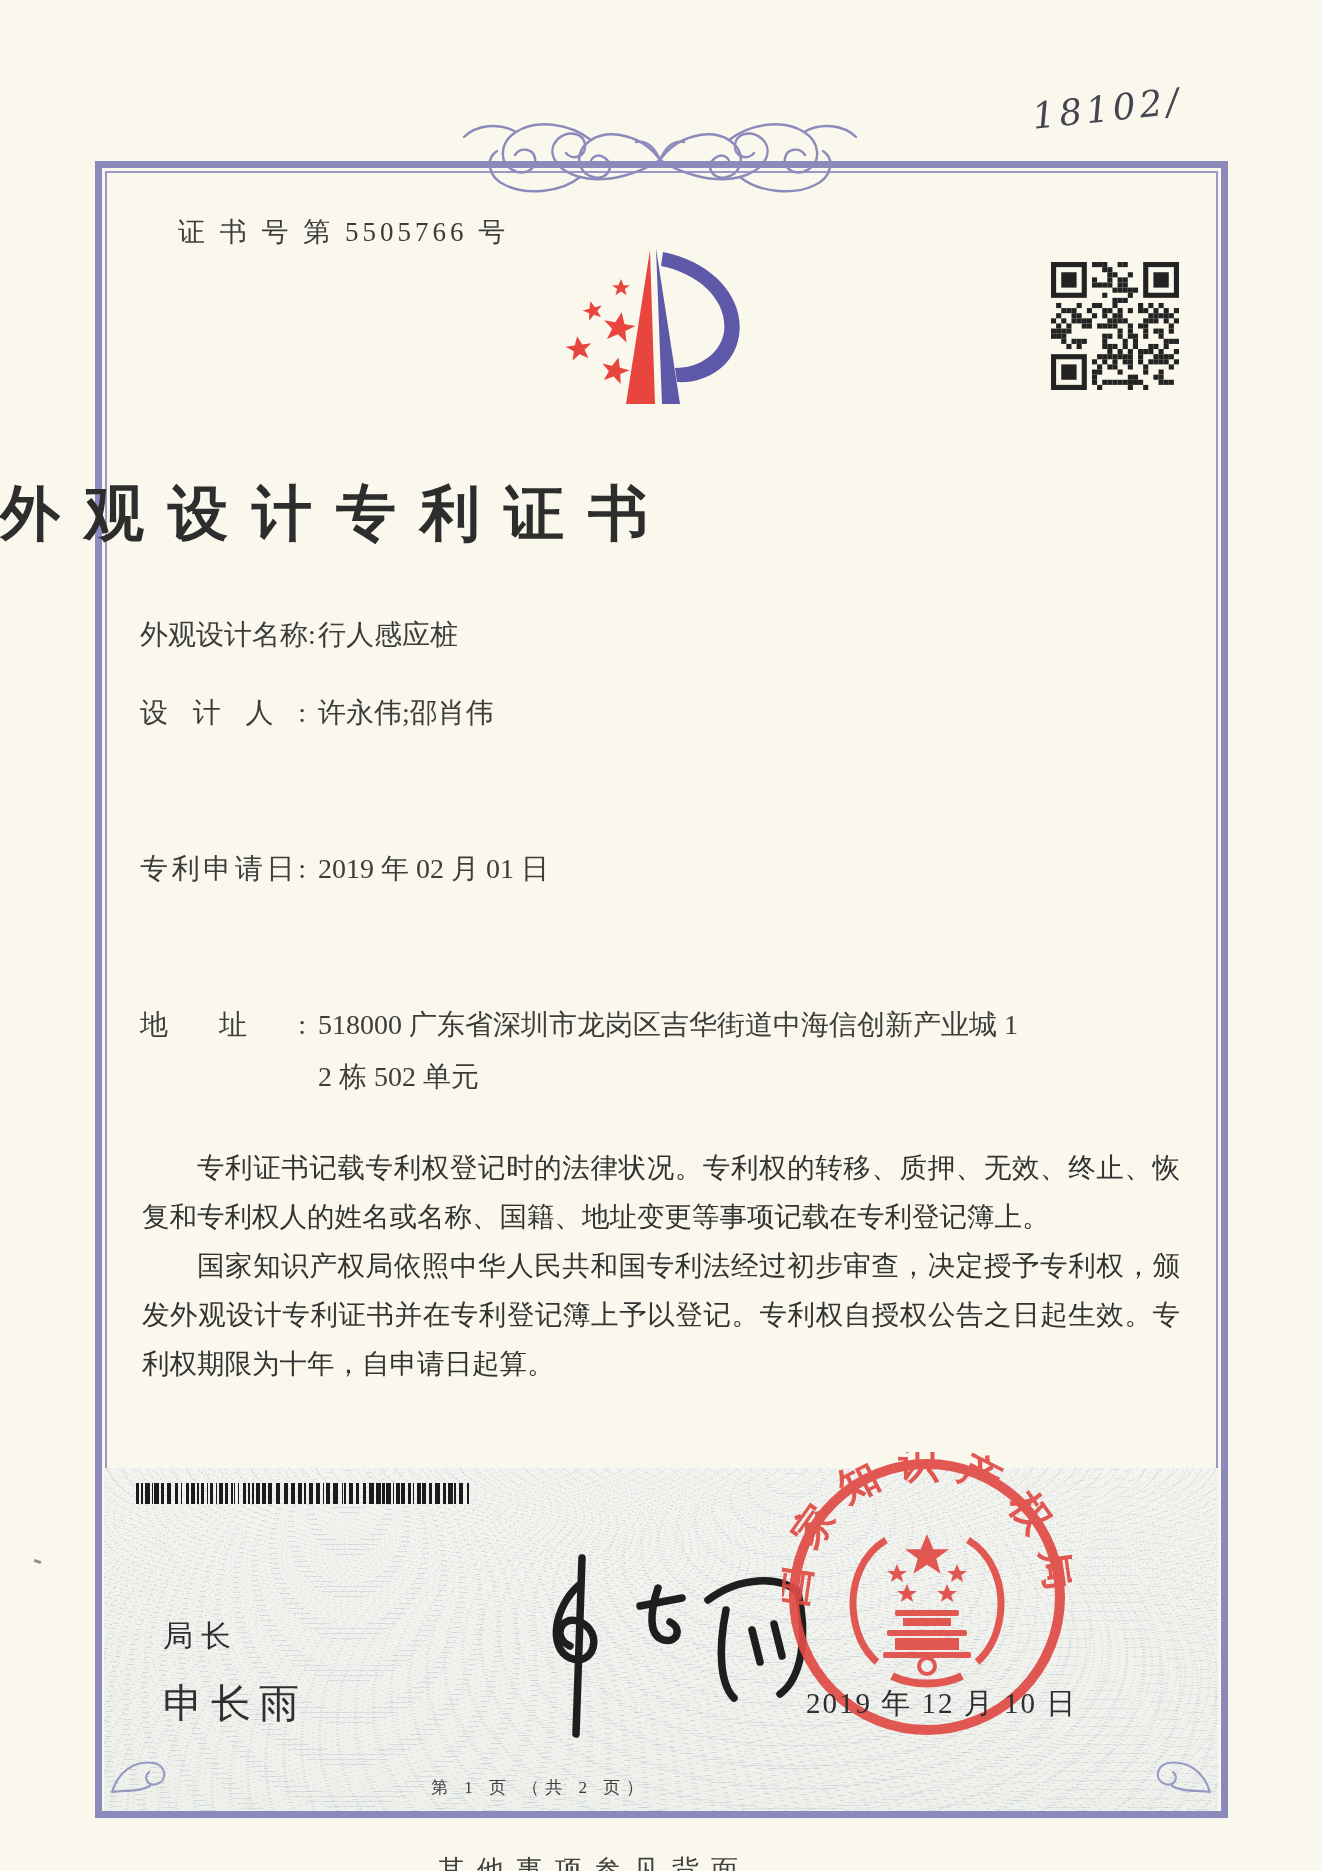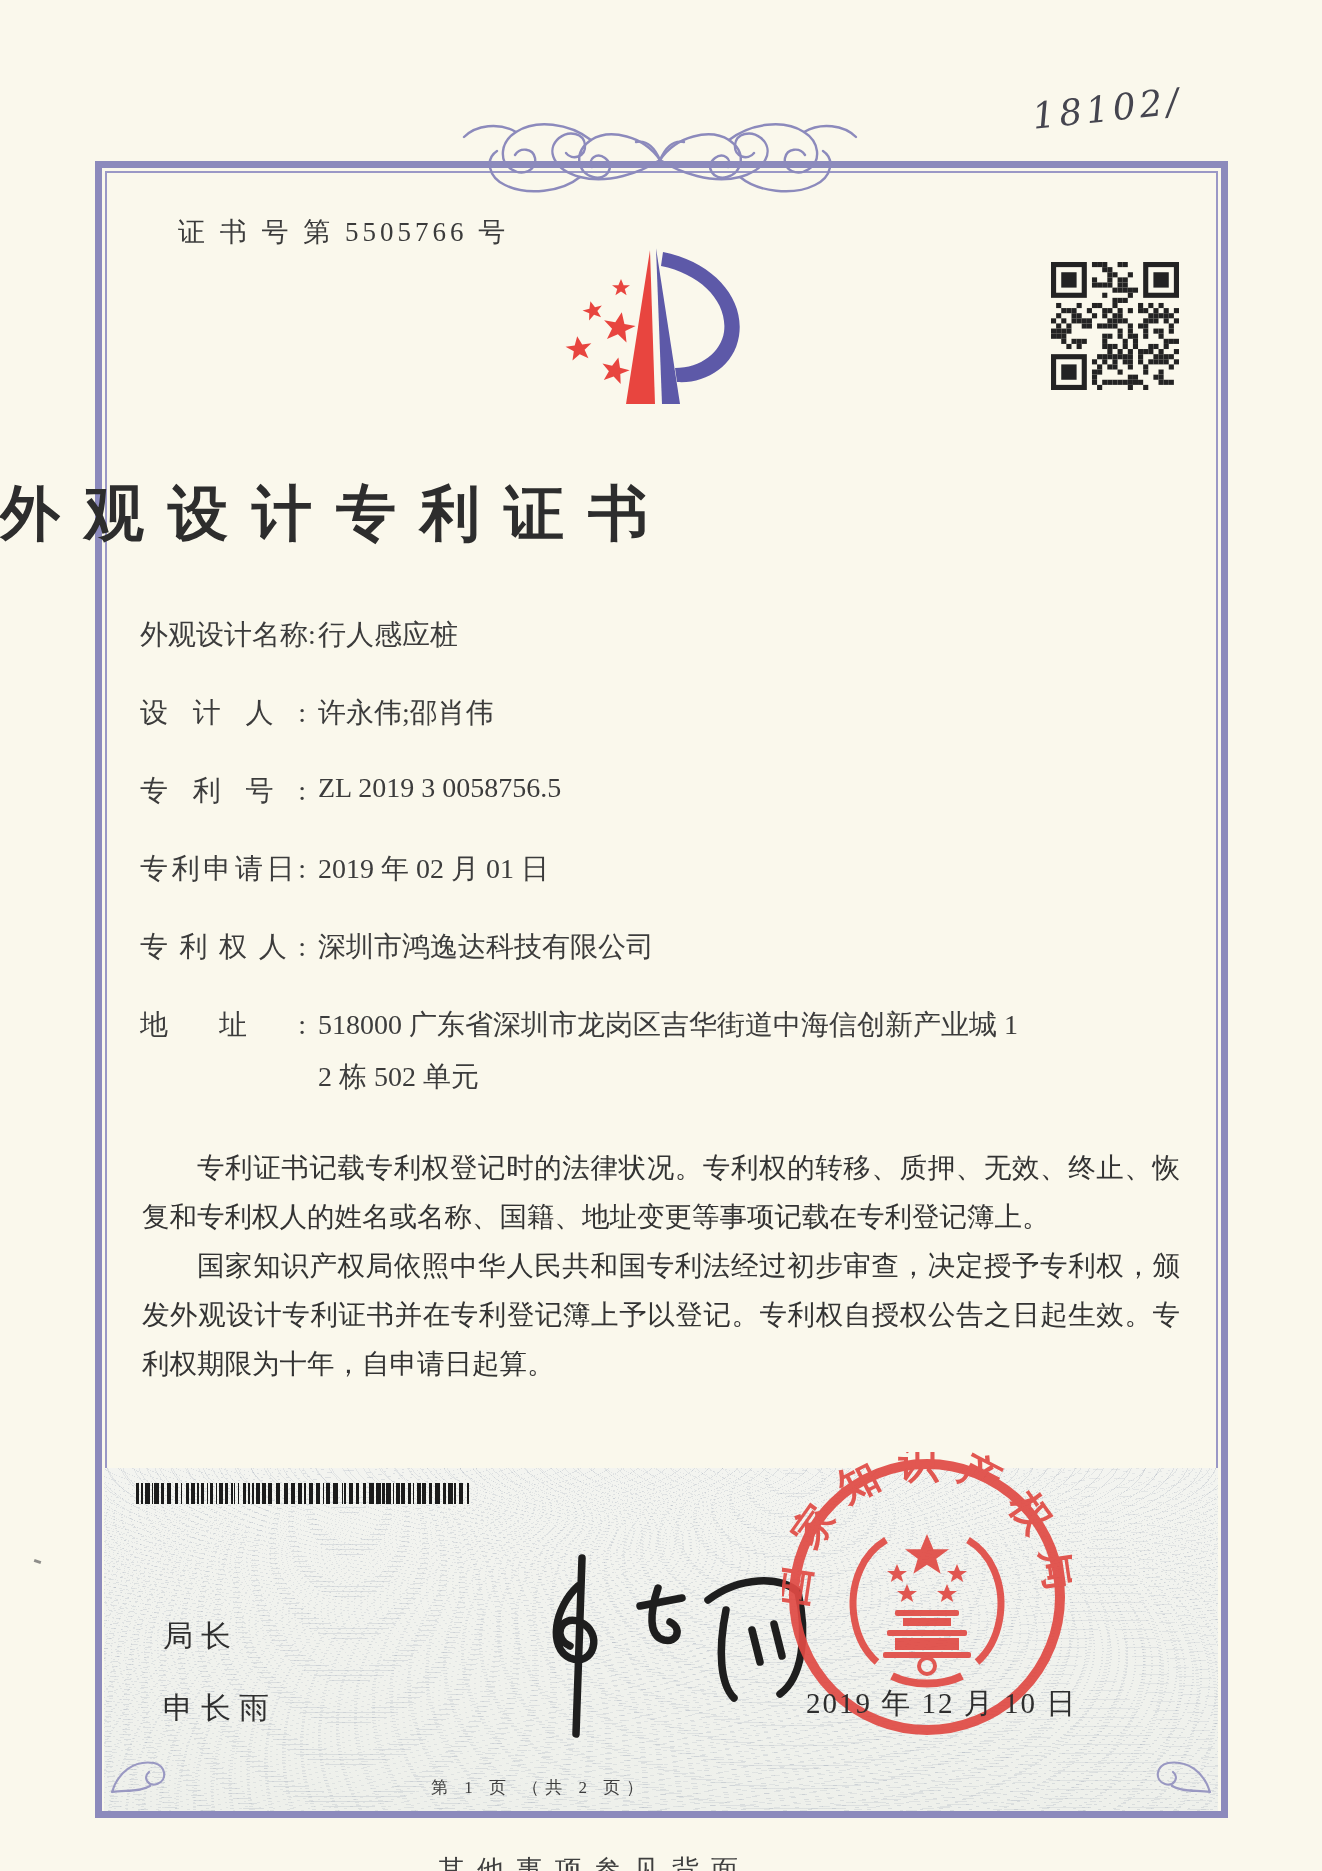--- a/index.html
+++ b/index.html
@@ -51,21 +51,21 @@
   .row .pair2{position:absolute;left:500px;top:0;}
   .r1{top:616px;}.r2{top:694px;}.r3{top:772px;}.r4{top:850px;}
   .r5{top:928px;}.r6{top:1006px;}.r7{top:1096px;}
   .body-text{
     position:absolute;left:142px;top:1144px;width:1038px;
     font-size:27.5px;line-height:1.78;text-align:justify;color:#333;
   }
   .body-text p{margin:0;text-indent:2em;}
   .barcode{position:absolute;left:136px;top:1483px;width:338px;height:21px;}
   .director-title{position:absolute;left:163px;top:1616px;font-size:30px;letter-spacing:8px;color:#2f2f2f;}
-  .director-name{position:absolute;left:163px;top:1676px;font-size:30px;letter-spacing:8px;color:#2f2f2f;margin-top:12px;}
+  .director-name{position:absolute;left:163px;top:1676px;font-size:40px;letter-spacing:8px;color:#2f2f2f;}
   .signature{position:absolute;left:512px;top:1552px;width:300px;height:200px;}
   .seal{position:absolute;left:782px;top:1452px;width:290px;height:290px;opacity:.92;}
   .seal-date{position:absolute;left:806px;top:1684px;font-size:29px;letter-spacing:2px;color:#2e2e2e;z-index:5;}
   .footer{position:absolute;left:140px;top:1776px;width:800px;text-align:center;font-size:17px;letter-spacing:6px;color:#3d3d3d;}
   .cutoff{position:absolute;left:438px;top:1852px;font-size:27px;letter-spacing:12px;color:#3f3f3f;}
 </style>
 </head>
 <body>
 
 <div class="page">
@@ -325,28 +325,22 @@
     </svg>
 
   <div class="title">外观设计专利证书</div>
 
   <div class="row r1">
     <span class="lbl">外观设计名称:</span><span class="val">行人感应桩</span>
   </div>
   <div class="row r2">
     <span class="lbl">设计人:</span><span class="val">许永伟;邵肖伟</span>
   </div>
-  <div class="row r3">
-    <span class="lbl">专利号:</span><span class="val">ZL 2019 3 0058756.5</span>
-  </div>
   <div class="row r4">
     <span class="lbl">专利申请日:</span><span class="val">2019 年 02 月 01 日</span>
-  </div>
-  <div class="row r5">
-    <span class="lbl">专利权人:</span><span class="val">深圳市鸿逸达科技有限公司</span>
   </div>
   <div class="row r6">
     <span class="lbl">地址:</span><span class="val">518000 广东省深圳市龙岗区吉华街道中海信创新产业城 1</span>
     <span class="val2">2 栋 502 单元</span>
   </div>
 
   <div class="body-text">
     <p>专利证书记载专利权登记时的法律状况。专利权的转移、质押、无效、终止、恢复和专利权人的姓名或名称、国籍、地址变更等事项记载在专利登记簿上。</p>
     <p>国家知识产权局依照中华人民共和国专利法经过初步审查，决定授予专利权，颁发外观设计专利证书并在专利登记簿上予以登记。专利权自授权公告之日起生效。专利权期限为十年，自申请日起算。</p>
   </div>

